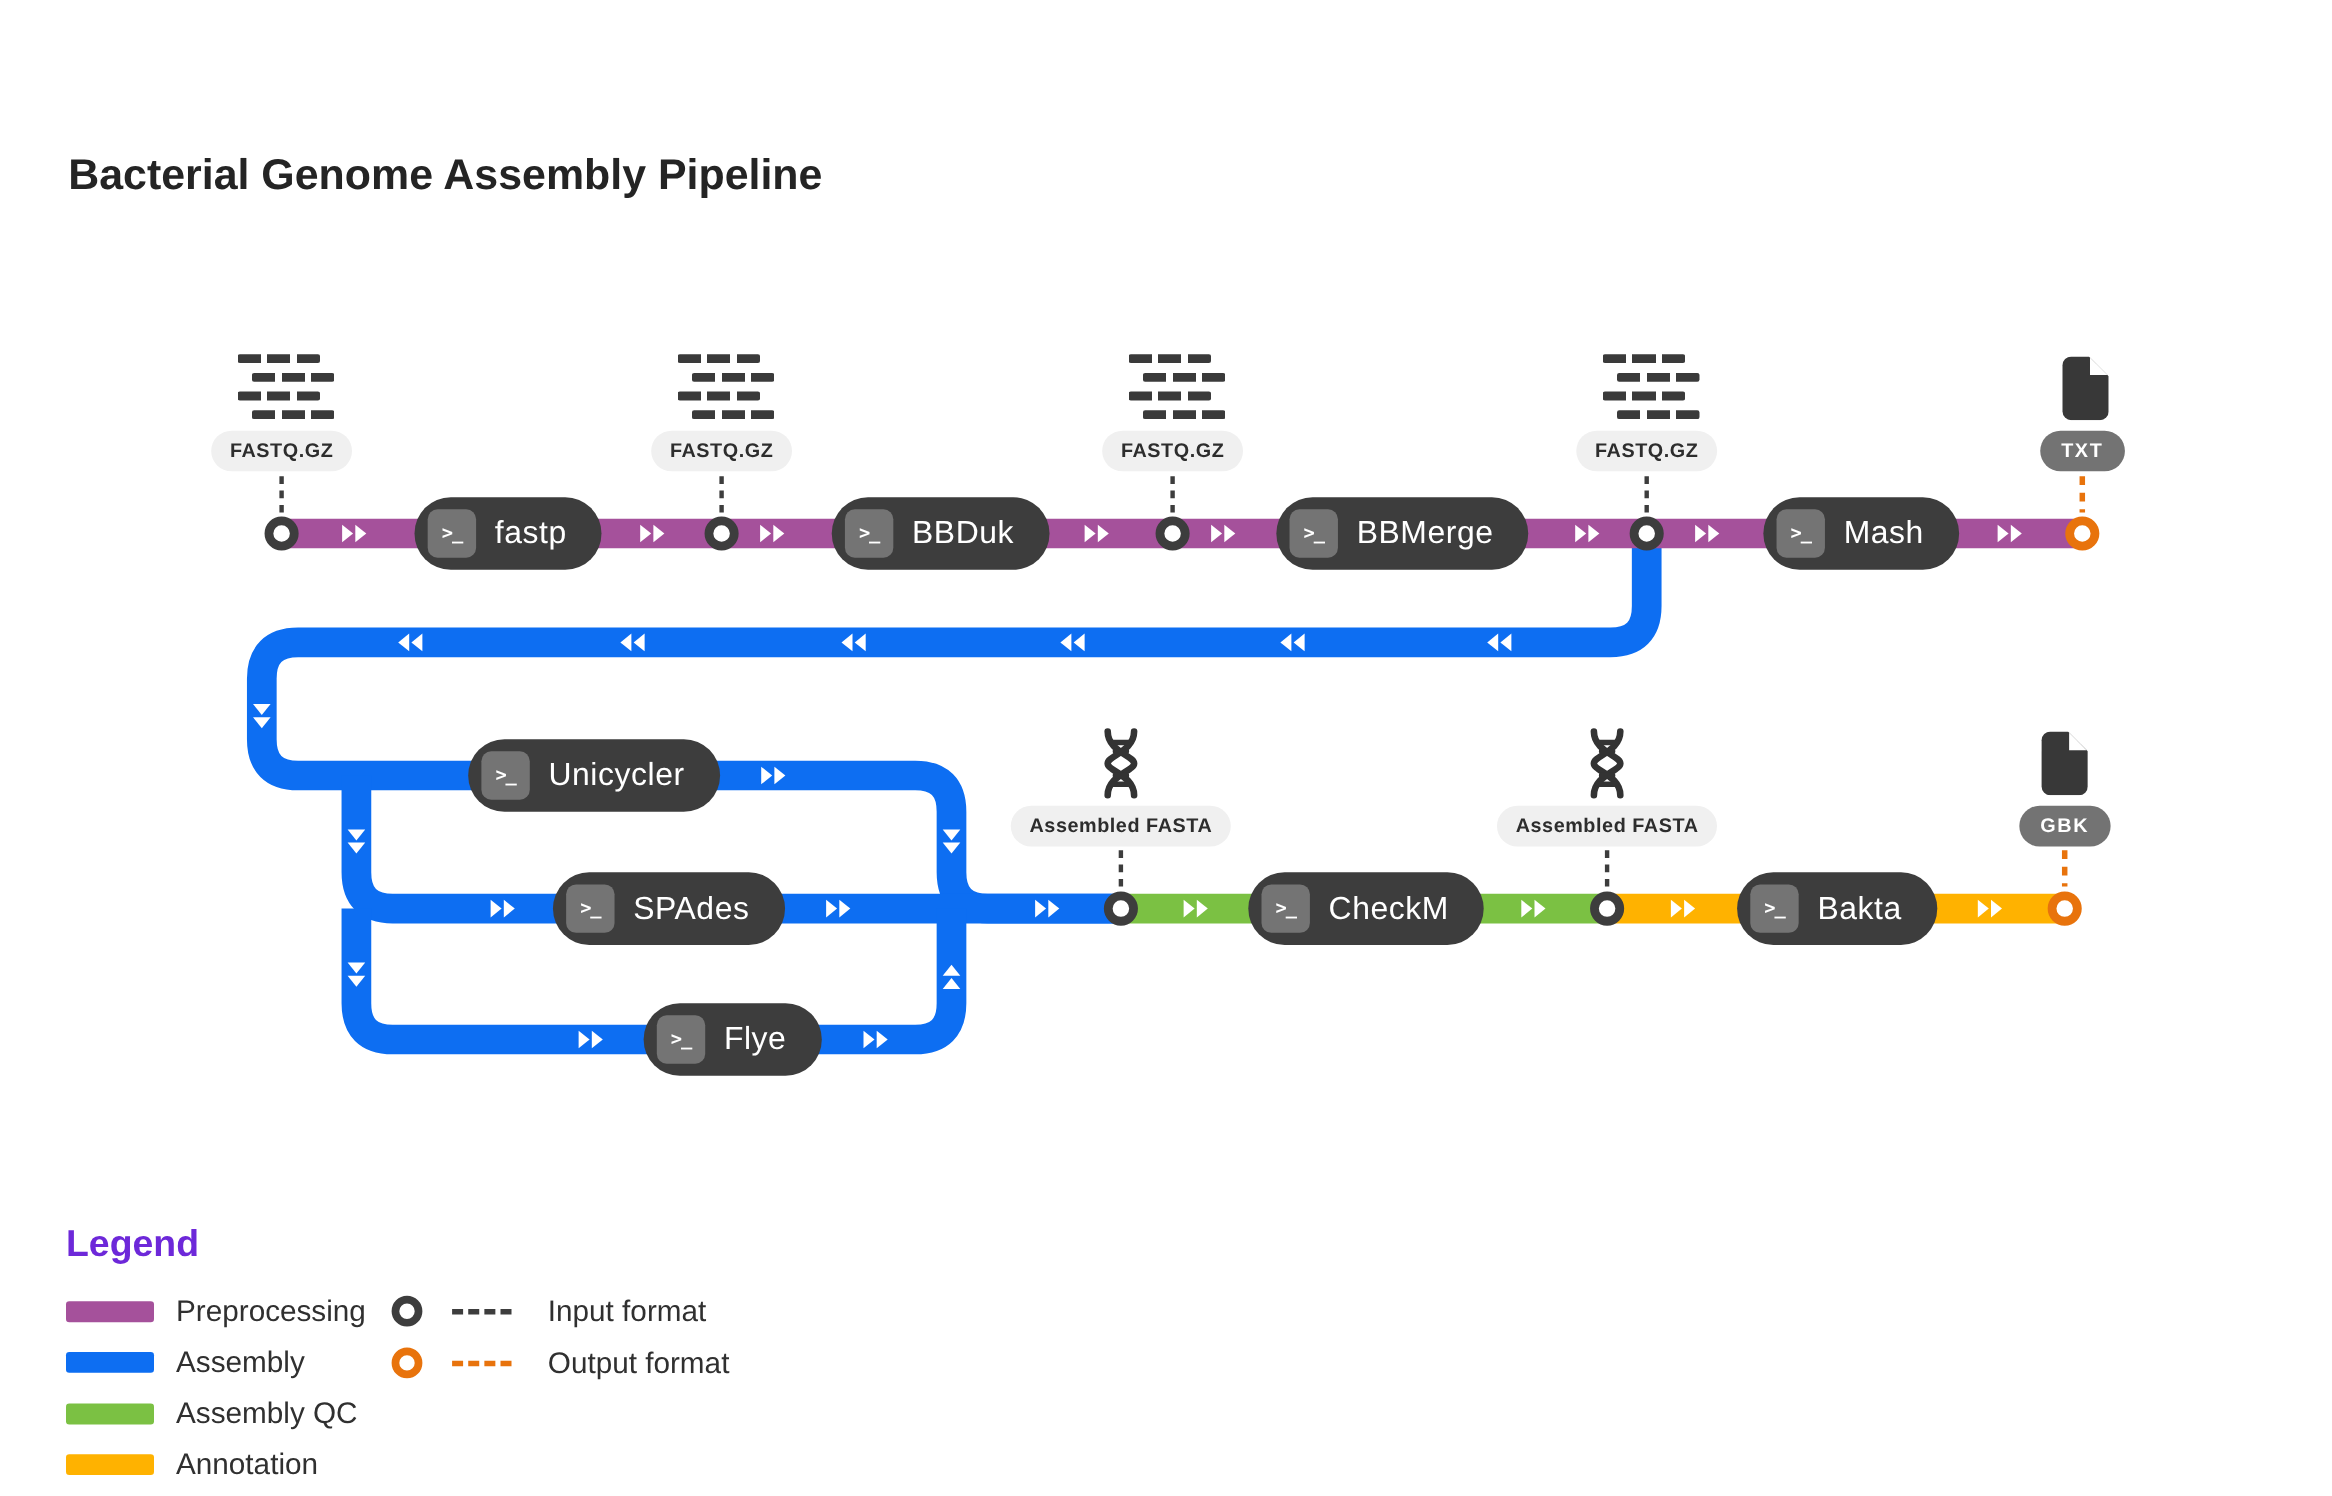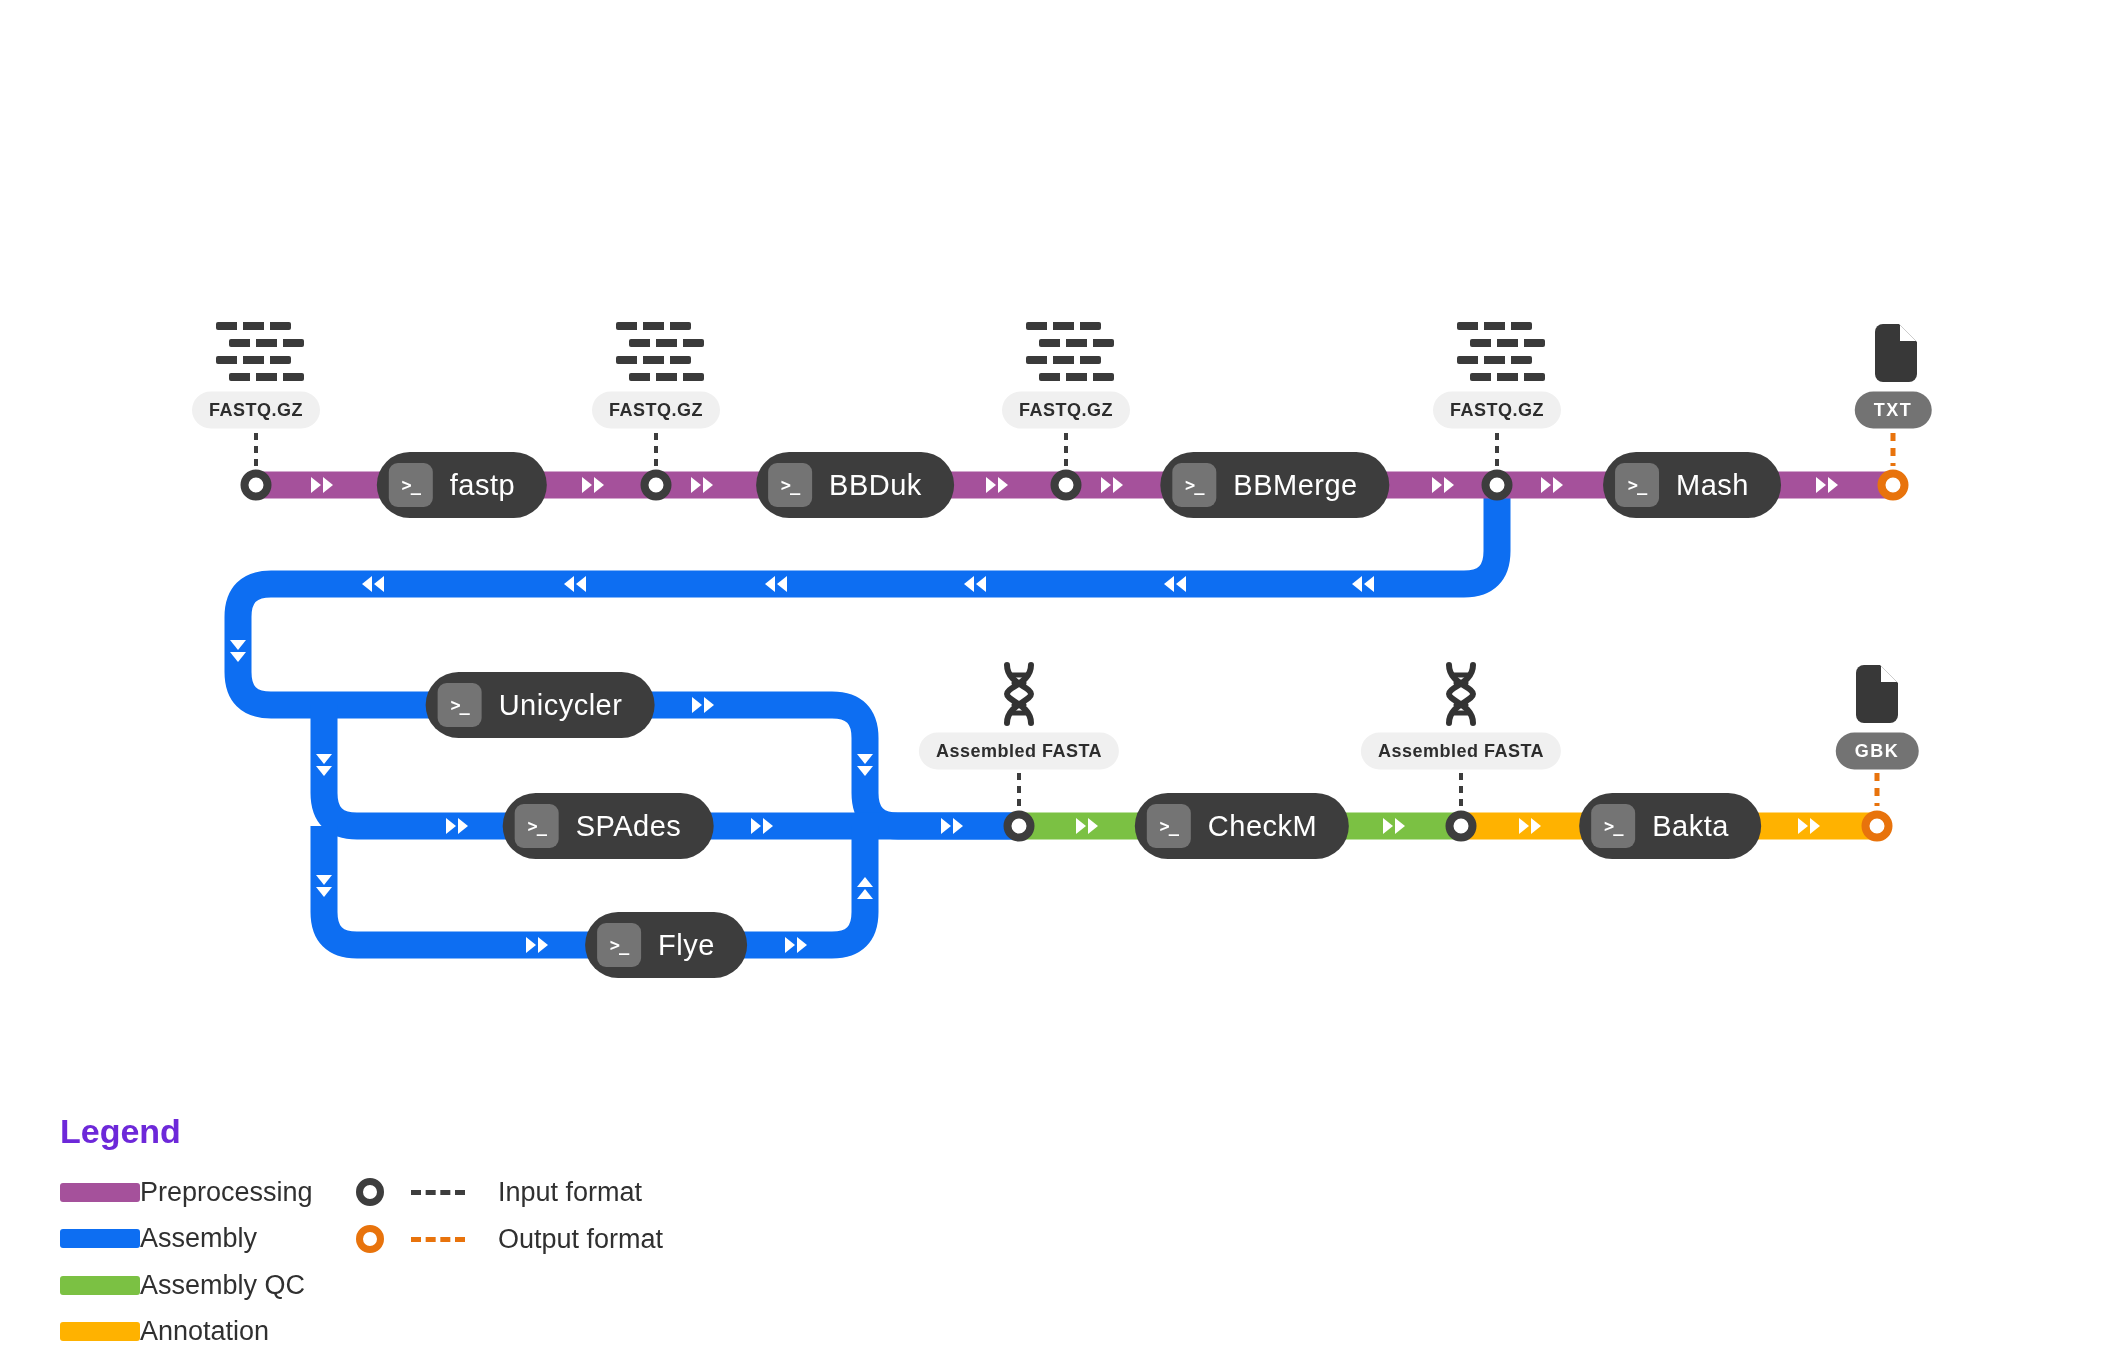--- a/index.html
+++ b/index.html
@@ -35,35 +35,36 @@
   .reads{position:absolute;transform:translateX(-50%);width:80px;}
   .reads .rr{height:8px;width:75px;margin-bottom:9px;border-radius:2px;
              background-image:repeating-linear-gradient(90deg,#3a3a3a 0,#3a3a3a 21px,transparent 21px,transparent 27px);}
   .reads .rr.off{margin-left:13px;}
 
   
   .icon-abs{position:absolute;transform:translateX(-50%);}
 
   
   .legend-title{position:absolute;left:60px;top:1112px;font-size:34px;font-weight:700;color:#6d28d9;}
-  .lg-row{position:absolute;left:60px;display:flex;align-items:center;height:30px;}
+  .lg-row{position:absolute;left:60px;display:flex;align-items:center;gap:20px;height:30px;}
   .lg-swatch{width:80px;height:19px;border-radius:3px;}
   .lg-label{font-size:27px;font-weight:500;color:#303030;}
   .mk-row{position:absolute;left:356px;display:flex;align-items:center;gap:27px;height:30px;}
   .mk-ring{width:14px;height:14px;border-radius:50%;background:#fff;border:7px solid #3d3d3d;}
   .mk-ring.out{border-color:#e8730c;}
   .mk-dash{width:54px;border-top:5px dashed #3d3d3d;}
   .mk-dash.out{border-top-color:#e8730c;}
   .mk-label{font-size:27px;font-weight:500;color:#303030;margin-left:6px;}
 </style>
 </head>
 <body>
 
 <div class="canvas">
 
+  <div class="page-title">Bacterial Genome Assembly Pipeline</div>
 
   <svg class="map" width="2120" height="1360" viewBox="0 0 2120 1360">
     <defs>
       <g id="cr" fill="#ffffff">
           <path d="M-11 -8 L-1 0 L-11 8 Z"></path>
           <path d="M1 -8 L11 0 L1 8 Z"></path>
         </g>
       <g id="cl" fill="#ffffff">
           <path d="M11 -8 L1 0 L11 8 Z"></path>
           <path d="M-1 -8 L-11 0 L-1 8 Z"></path>

